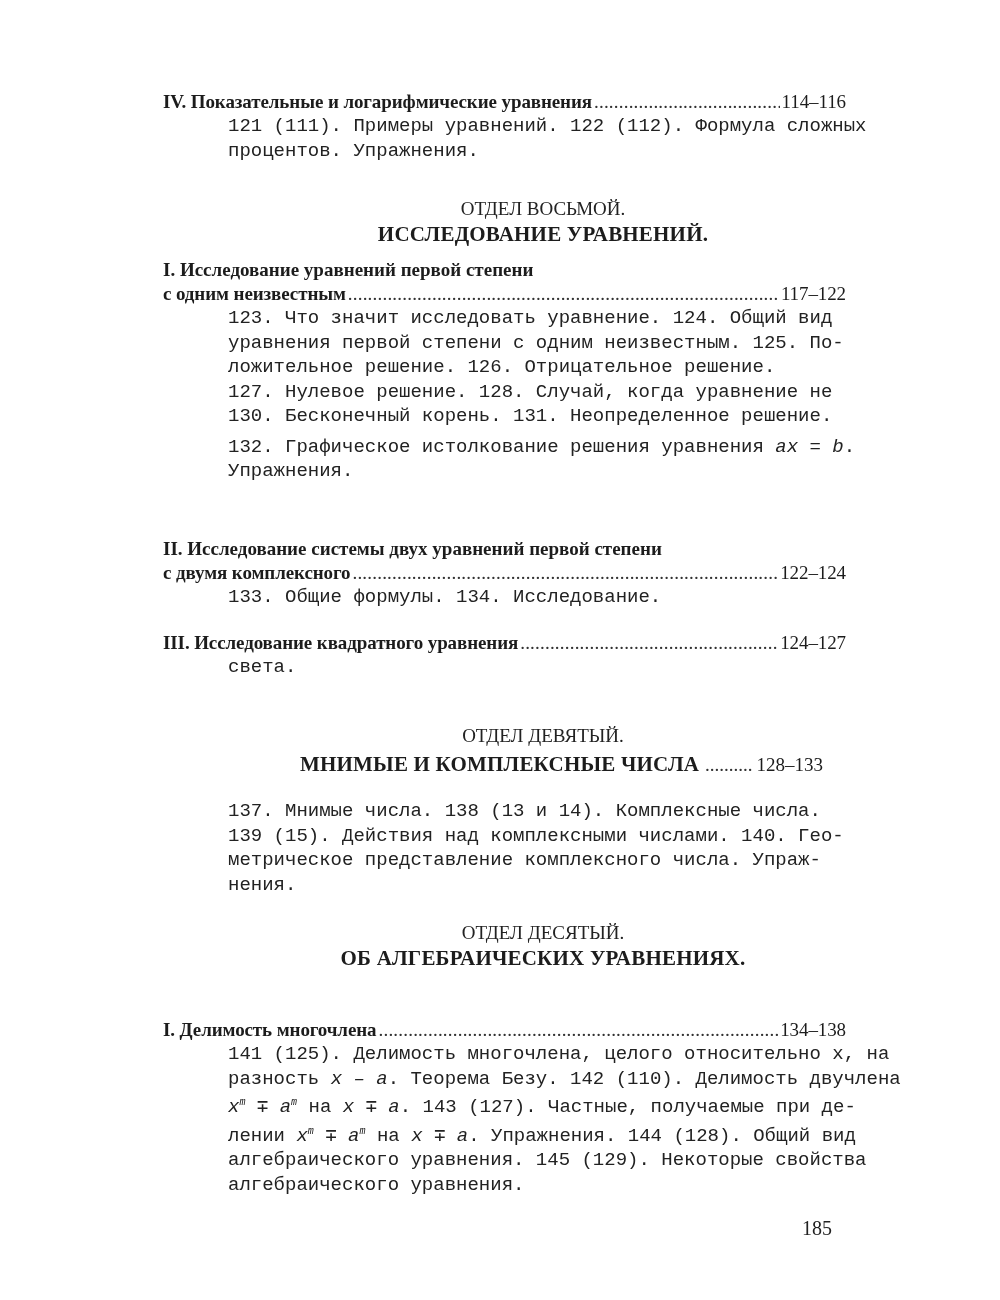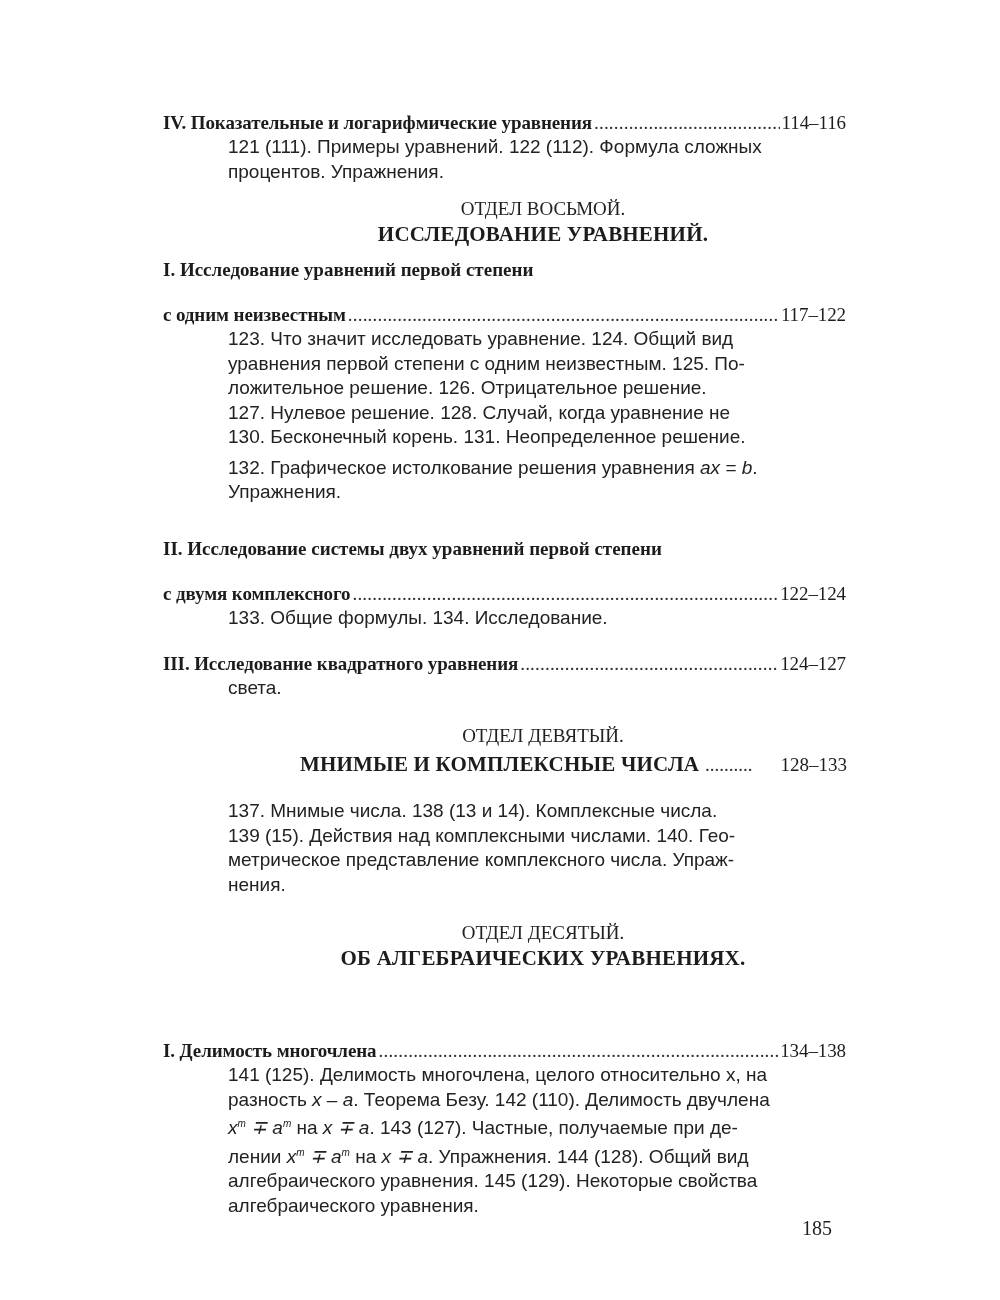--- a/index.html
+++ b/index.html
@@ -9,35 +9,35 @@
     color: #1c1c1c;
   }
   .page { position: absolute; left: 0; top: 0; width: 1000px; height: 1300px; }
   .entry { position: absolute; left: 163px; width: 683px; }
   .toc-head {
     font-weight: bold; font-size: 17.5px; line-height: 24px;
     display: flex; align-items: baseline; white-space: nowrap;
     font-family: "Liberation Serif", "DejaVu Serif", serif;
     font-size: 19px; letter-spacing: -0.1px;
   }
-  .toc-head .t { flex: 0 0 auto; margin-top: 21px; }
+  .toc-head .t { flex: 0 0 auto; }
   .toc-head .dots {
     flex: 1 1 auto; overflow: hidden; font-weight: normal; margin: 0 2px;
     white-space: nowrap; color: #333;
   }
   .toc-head .dots::after {
     content: "........................................................................................................................................................................................................................................";
     letter-spacing: 0.2px;
   }
   .toc-head .pg { flex: 0 0 auto; font-weight: normal; }
   .line1 { font-weight: bold; font-size: 19px; line-height: 24px;
     font-family: "Liberation Serif", "DejaVu Serif", serif; }
   .body-text {
     margin-left: 65px; width: 542px;
-    font-family: Liberation Sans, sans-serif;
+    font-family: Liberation Mono, monospace;
     font-size: 19px; line-height: 24.5px; text-align: justify;
     color: #222;
   }
   .body-text .ln { display: block; text-align: justify; text-align-last: left; white-space: nowrap; }
   .ital { font-style: italic; }
   .part {
     position: absolute; left: 0; width: 1000px; text-align: center;
     font-family: "Liberation Serif", "DejaVu Serif", serif;
     margin-left: 43px;
   }
@@ -49,21 +49,21 @@
   .sup { font-size: 10px; vertical-align: 7px; font-style: italic; }
   .page-number {
     position: absolute; left: 802px; top: 1217px;
     font-family: "Liberation Serif", "DejaVu Serif", serif; font-size: 20px; color: #222;
   }
   .ninth-head { position: absolute; left: 300px; top: 752px; width: 546px;
     display: flex; align-items: baseline; white-space: nowrap;
     font-family: "Liberation Serif", "DejaVu Serif", serif; }
   .ninth-head .t { font-size: 21px; font-weight: bold; letter-spacing: 0.2px; }
   .ninth-head .dots { font-size: 19px; margin-left: 6px; color: #333; }
-  .ninth-head .pg { font-size: 19px; margin-left: 28px; }
+  .ninth-head .pg { font-size: 19px; margin-left: 4px; }
 </style>
 </head>
 <body>
 
 <div class="page">
 
   <div class="entry" style="top:90px;">
     <div class="toc-head">
       <span class="t">IV. Показательные и логарифмические уравнения</span>
       <span class="dots"></span>

